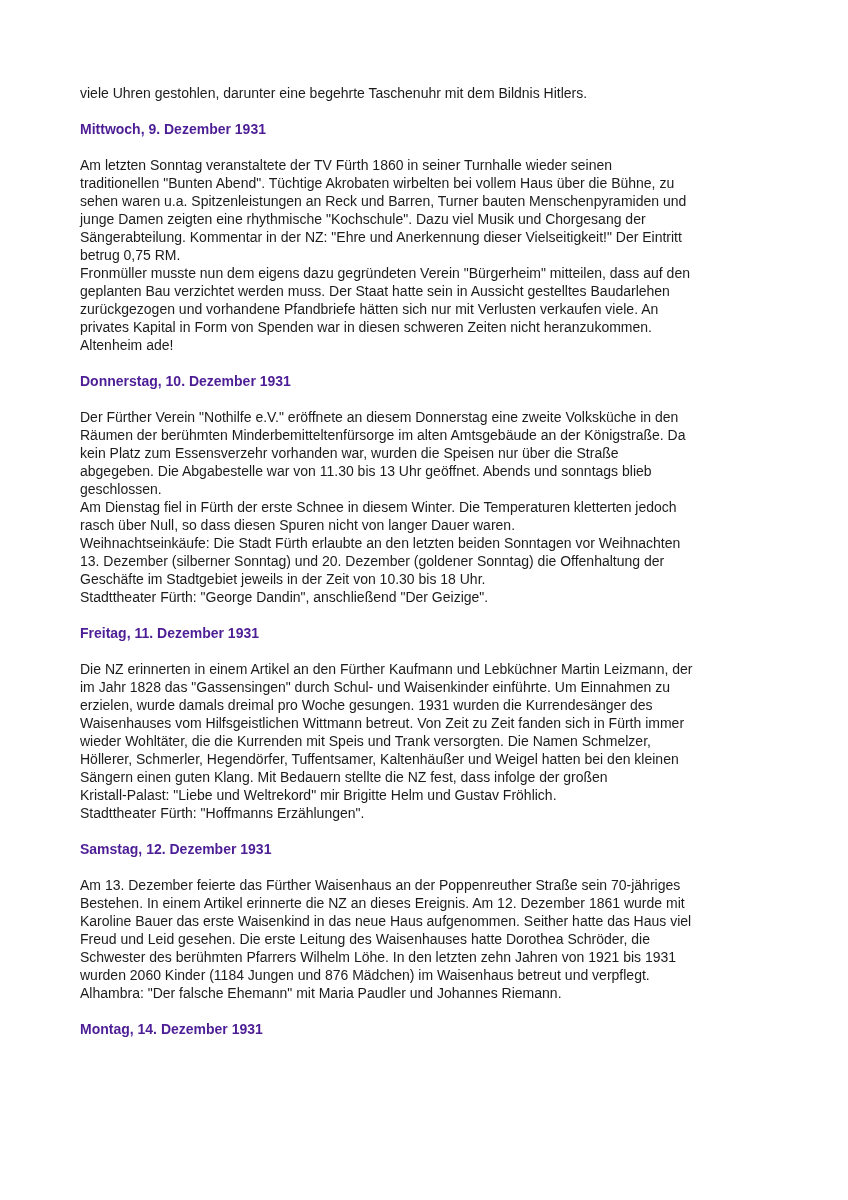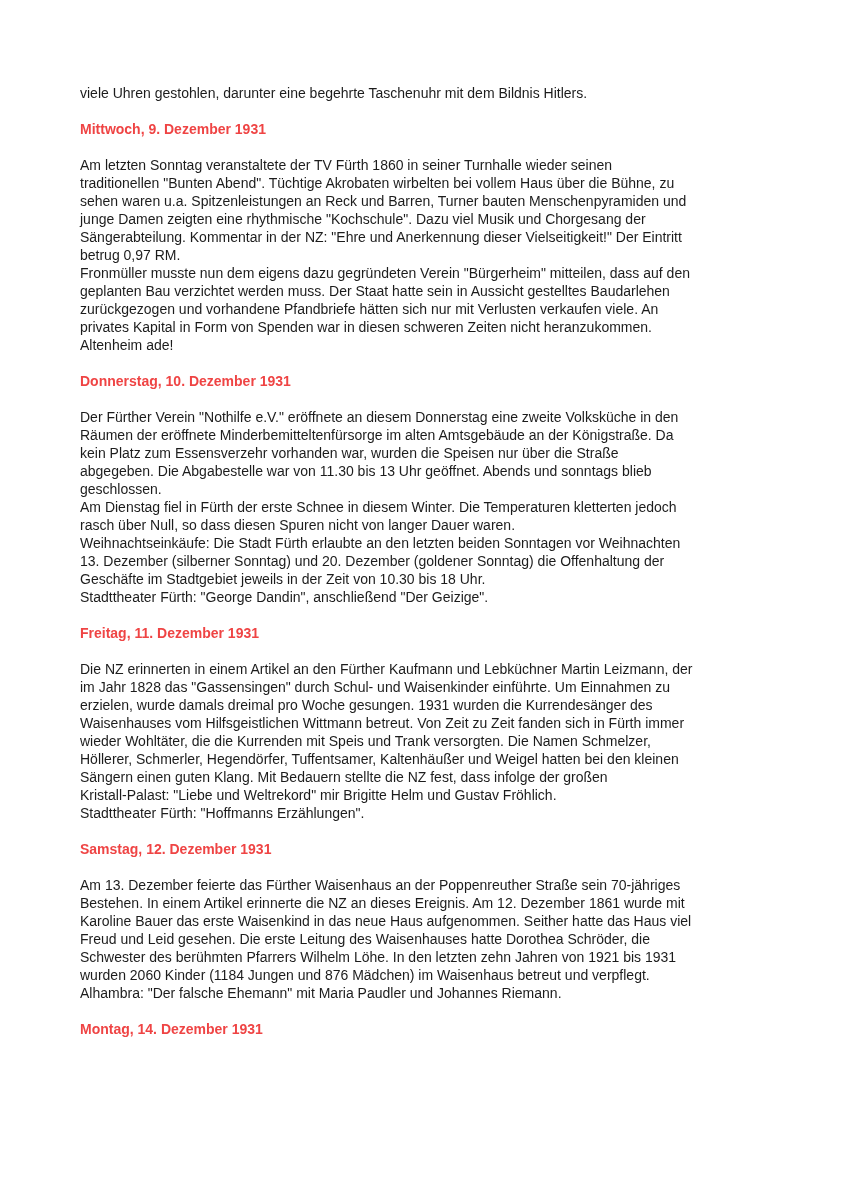--- a/index.html
+++ b/index.html
@@ -23,21 +23,21 @@
   .para {
     margin: 0 0 18px 0;
     padding: 0;
   }
   .heading {
     margin: 0 0 18px 0;
     padding: 0;
     font-size: 14px;
     line-height: 18px;
     font-weight: bold;
-    color: #ef4444;
+    color: #4c1d95;
   }
   .para .ln, .heading .ln {
     display: block;
     white-space: nowrap;
     height: 18px;
   }
 </style>
 </head>
 <body>
 
@@ -47,32 +47,32 @@
       <span class="ln">viele Uhren gestohlen, darunter eine begehrte Taschenuhr mit dem Bildnis Hitlers.</span>
     </p>
 
   <h2 class="heading">Mittwoch, 9. Dezember 1931</h2>
   <p class="para">
       <span class="ln">Am letzten Sonntag veranstaltete der TV Fürth 1860 in seiner Turnhalle wieder seinen</span>
       <span class="ln">traditionellen "Bunten Abend". Tüchtige Akrobaten wirbelten bei vollem Haus über die Bühne, zu</span>
       <span class="ln">sehen waren u.a. Spitzenleistungen an Reck und Barren, Turner bauten Menschenpyramiden und</span>
       <span class="ln">junge Damen zeigten eine rhythmische "Kochschule". Dazu viel Musik und Chorgesang der</span>
       <span class="ln">Sängerabteilung. Kommentar in der NZ: "Ehre und Anerkennung dieser Vielseitigkeit!" Der Eintritt</span>
-      <span class="ln">betrug 0,97 RM.</span>
+      <span class="ln">betrug 0,75 RM.</span>
       <span class="ln">Fronmüller musste nun dem eigens dazu gegründeten Verein "Bürgerheim" mitteilen, dass auf den</span>
       <span class="ln">geplanten Bau verzichtet werden muss. Der Staat hatte sein in Aussicht gestelltes Baudarlehen</span>
       <span class="ln">zurückgezogen und vorhandene Pfandbriefe hätten sich nur mit Verlusten verkaufen viele. An</span>
       <span class="ln">privates Kapital in Form von Spenden war in diesen schweren Zeiten nicht heranzukommen.</span>
       <span class="ln">Altenheim ade!</span>
     </p>
 
   <h2 class="heading">Donnerstag, 10. Dezember 1931</h2>
   <p class="para">
       <span class="ln">Der Fürther Verein "Nothilfe e.V." eröffnete an diesem Donnerstag eine zweite Volksküche in den</span>
-      <span class="ln">Räumen der eröffnete Minderbemitteltenfürsorge im alten Amtsgebäude an der Königstraße. Da</span>
+      <span class="ln">Räumen der berühmten Minderbemitteltenfürsorge im alten Amtsgebäude an der Königstraße. Da</span>
       <span class="ln">kein Platz zum Essensverzehr vorhanden war, wurden die Speisen nur über die Straße</span>
       <span class="ln">abgegeben. Die Abgabestelle war von 11.30 bis 13 Uhr geöffnet. Abends und sonntags blieb</span>
       <span class="ln">geschlossen.</span>
       <span class="ln">Am Dienstag fiel in Fürth der erste Schnee in diesem Winter. Die Temperaturen kletterten jedoch</span>
       <span class="ln">rasch über Null, so dass diesen Spuren nicht von langer Dauer waren.</span>
       <span class="ln">Weihnachtseinkäufe: Die Stadt Fürth erlaubte an den letzten beiden Sonntagen vor Weihnachten</span>
       <span class="ln">13. Dezember (silberner Sonntag) und 20. Dezember (goldener Sonntag) die Offenhaltung der</span>
       <span class="ln">Geschäfte im Stadtgebiet jeweils in der Zeit von 10.30 bis 18 Uhr.</span>
       <span class="ln">Stadttheater Fürth: "George Dandin", anschließend "Der Geizige".</span>
     </p>

